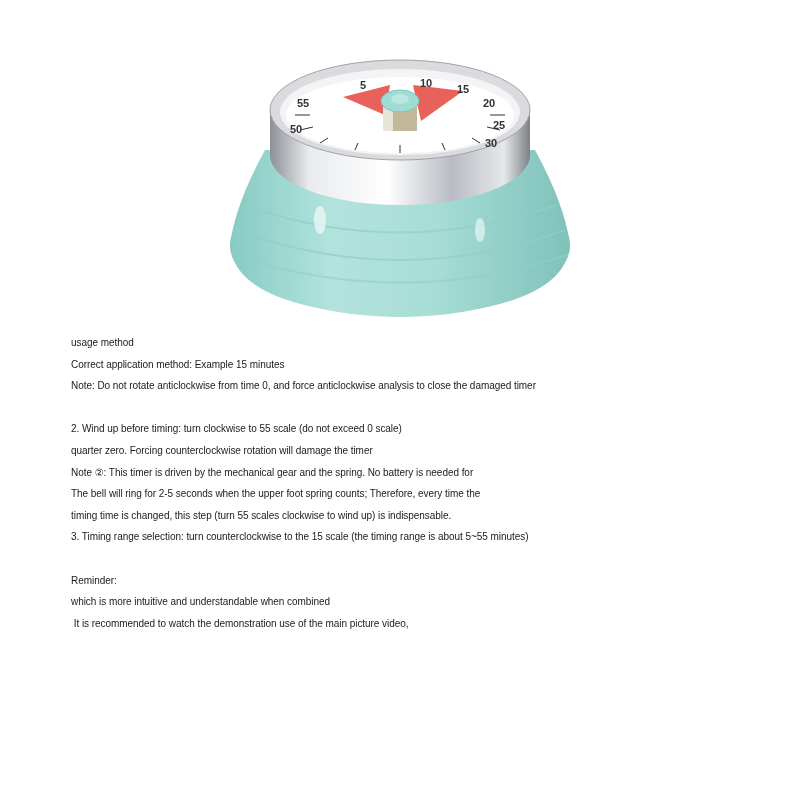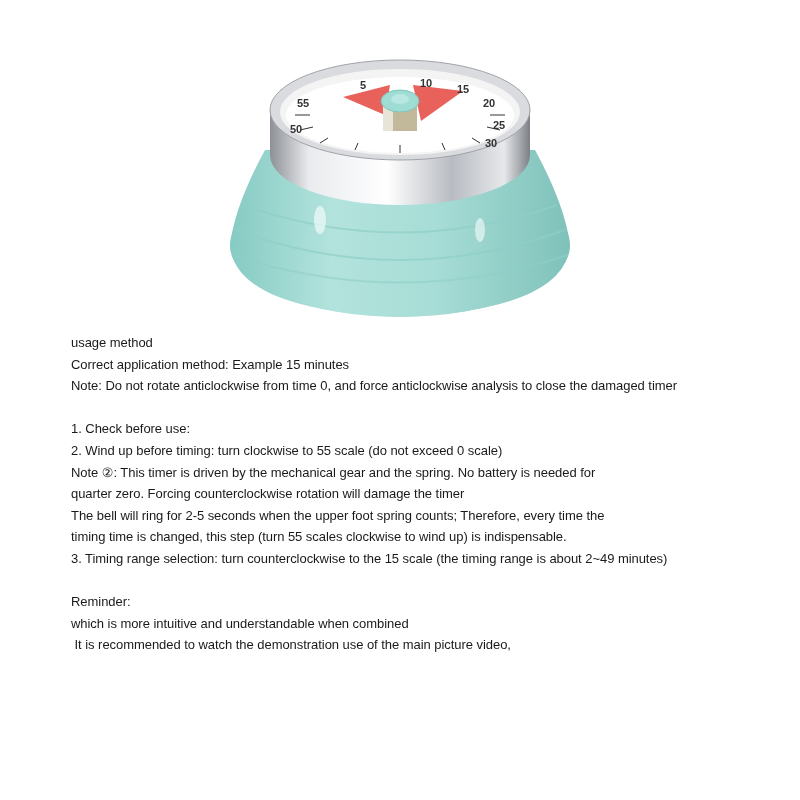--- a/index.html
+++ b/index.html
@@ -1,20 +1,20 @@
 <!DOCTYPE html>
 <html><head>
   <meta charset="utf-8">
   <style>
     html, body { margin: 0; padding: 0; background: #ffffff; }
     body { width: 800px; height: 800px; position: relative; overflow: hidden;
            font-family: "Liberation Sans", sans-serif; color: #1a1a1a; }
     .product { position: absolute; left: 225px; top: 55px; width: 350px; height: 275px; }
     .text-block { position: absolute; left: 71px; top: 332px; width: 700px;
-                  font-size: 13px; line-height: 21.6px; letter-spacing: -0.05px; }
+                  font-size: 10px; line-height: 21.6px; letter-spacing: -0.05px; }
     .line { white-space: pre; height: 21.6px; }
     .blank { height: 21.6px; }
   </style>
 </head>
 <body>
 
 <div class="product">
   <svg width="350" height="275" viewBox="0 0 350 275">
     <defs>
       <linearGradient id="baseGrad" x1="0" y1="0" x2="1" y2="0">
@@ -79,24 +79,23 @@
     <ellipse cx="175" cy="46" rx="19" ry="11" fill="#9fdcd3" stroke="#7cc5bb" stroke-width="1"></ellipse>
     <ellipse cx="175" cy="44" rx="9" ry="5" fill="#b8e8e1"></ellipse>
   </svg>
 </div>
 
 <div class="text-block">
   <div class="line">usage method</div>
   <div class="line">Correct application method: Example 15 minutes</div>
   <div class="line">Note: Do not rotate anticlockwise from time 0, and force anticlockwise analysis to close the damaged timer</div>
   <div class="blank"></div>
-  <div class="line">1. Check before use:</div>
   <div class="line">2. Wind up before timing: turn clockwise to 55 scale (do not exceed 0 scale)</div>
+  <div class="line">quarter zero. Forcing counterclockwise rotation will damage the timer</div>
   <div class="line">Note ②: This timer is driven by the mechanical gear and the spring. No battery is needed for</div>
-  <div class="line">quarter zero. Forcing counterclockwise rotation will damage the timer</div>
   <div class="line">The bell will ring for 2-5 seconds when the upper foot spring counts; Therefore, every time the</div>
   <div class="line">timing time is changed, this step (turn 55 scales clockwise to wind up) is indispensable.</div>
-  <div class="line">3. Timing range selection: turn counterclockwise to the 15 scale (the timing range is about 2~49 minutes)</div>
+  <div class="line">3. Timing range selection: turn counterclockwise to the 15 scale (the timing range is about 5~55 minutes)</div>
   <div class="blank"></div>
   <div class="line">Reminder:</div>
   <div class="line">which is more intuitive and understandable when combined</div>
   <div class="line"> It is recommended to watch the demonstration use of the main picture video,</div>
 </div>
 
 </body></html>

